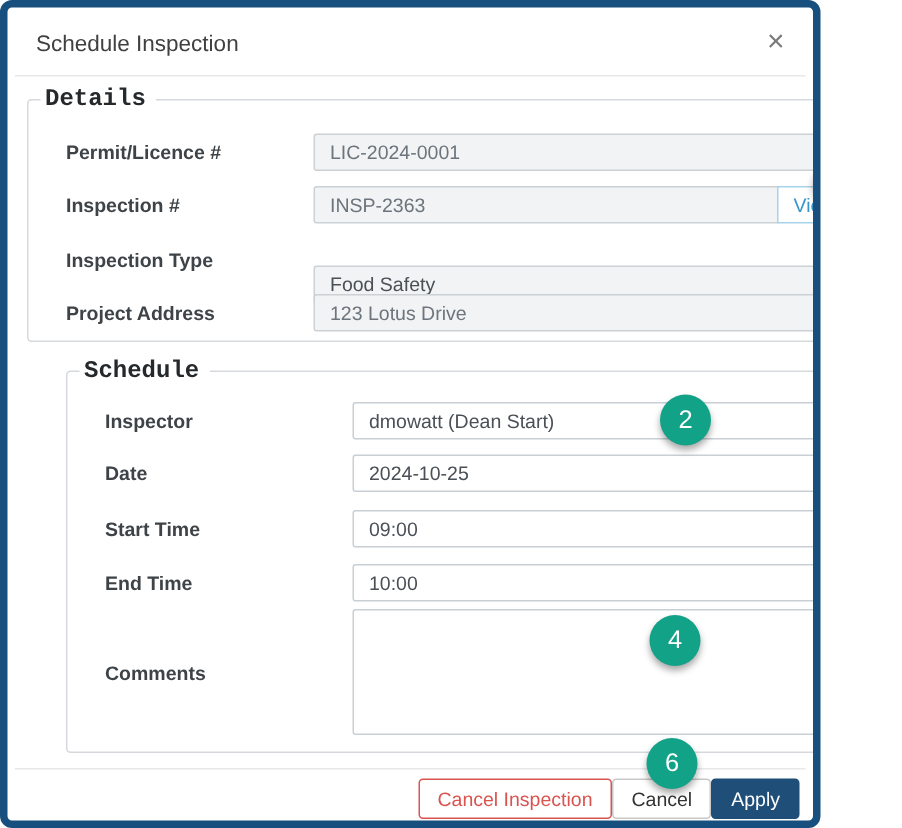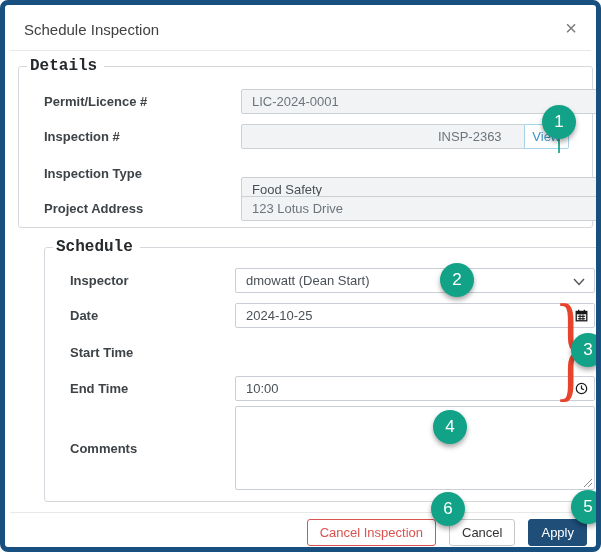--- a/index.html
+++ b/index.html
@@ -1,49 +1,49 @@
 <!DOCTYPE html>
 <html><head>
 <meta charset="utf-8">
 <style>
   html,body{margin:0;padding:0;background:#fff;}
   body{width:601px;height:552px;position:relative;font-family:"Liberation Sans","DejaVu Sans",sans-serif;-webkit-font-smoothing:antialiased;}
-  .dialog{position:absolute;left:0;top:0;width:601px;height:552px;box-sizing:border-box;
+  .dialog{position:absolute;left:0;top:0;width:547px;height:552px;box-sizing:border-box;
           border:5px solid #17507E;border-radius:8px;background:#fff;overflow:hidden;}
   
   .header{position:absolute;left:5px;right:5px;top:5px;height:40px;border-bottom:1px solid #e8e8e8;}
   .title{position:absolute;left:14px;top:11px;font-size:15px;color:#404040;}
   .close{position:absolute;right:14px;top:8px;font-size:20px;color:#7a7a7a;cursor:pointer;line-height:20px;}
   
   .fs{position:absolute;left:13px;width:575px;border:1px solid #d5d9dd;border-radius:3px;box-sizing:border-box;background:#fff;}
   .fs-details{top:61px;height:162px;}
   .fs-schedule{top:242px;height:255px;margin-left:26px;}
   .legend{position:absolute;top:-12px;left:8px;background:#fff;padding:0 7px 0 3px;
           font-size:16px;font-weight:bold;color:#26292c;line-height:22px;font-family:Liberation Mono, monospace;}
   .lbl{position:absolute;left:25px;font-size:13px;font-weight:600;color:#3e4347;line-height:25px;white-space:nowrap;text-align:center;}
   .ctl{position:absolute;left:190px;width:360px;height:25px;}
   .txt{box-sizing:border-box;width:100%;height:25px;border:1px solid #c9cfd4;border-radius:2px;
        font-family:inherit;font-size:13px;color:#4a5056;padding:0 22px 0 10px;background:#fff;outline:none;}
-  .dis{background:#f2f3f4;color:#6c757d;border-color:#ccd1d6;margin-left:32px;}
+  .dis{background:#f2f3f4;color:#6c757d;border-color:#ccd1d6;}
   .dis-dark{color:#495057;}
   .group{display:flex;}
-  .group .txt{width:310px;border-radius:2px 0 0 2px;text-align:right;}
+  .group .txt{width:310px;border-radius:2px 0 0 2px;}
   .view-btn{box-sizing:border-box;width:50px;height:25px;background:#fff;border:1px solid #a7d3ea;border-radius:0 2px 2px 0;
             margin-left:-1px;font-family:inherit;font-size:13px;color:#3795c9;cursor:pointer;padding:0;}
   .selectbox{box-sizing:border-box;position:relative;width:100%;height:25px;border:1px solid #c9cfd4;border-radius:2px;
              background:#fff;font-size:13px;color:#4a5056;line-height:23px;padding:0 26px 0 10px;cursor:pointer;
              white-space:nowrap;overflow:hidden;}
   .ctl-icon{position:absolute;right:7px;top:6px;width:13px;height:13px;pointer-events:auto;}
   .chev{position:absolute;right:9px;top:9px;width:12px;height:8px;}
   .ta{box-sizing:border-box;position:absolute;left:190px;width:360px;height:84px;border:1px solid #c9cfd4;border-radius:2px;
       font-family:inherit;font-size:13px;color:#4a5056;padding:4px 8px;resize:none;outline:none;background:#fff;}
   .ta-grip{position:absolute;left:536px;width:12px;height:12px;pointer-events:none;}
   
   .footer-line{position:absolute;left:5px;right:5px;top:507px;border-top:1px solid #e8e8e8;}
-  .footer{position:absolute;right:9px;top:514px;display:flex;gap:13px;margin-left:18px;}
+  .footer{position:absolute;right:9px;top:514px;display:flex;margin-left:18px;}
   .btn{box-sizing:border-box;height:27px;border-radius:3px;font-family:inherit;font-size:13px;padding:0 12px;cursor:pointer;line-height:25px;}
   .btn-danger-outline{background:#fff;border:1px solid #d9534f;color:#d9534f;}
   .btn-default{background:#fff;border:1px solid #c8c8c8;color:#333;}
   .btn-primary{background:#1F4E79;border:1px solid #1F4E79;color:#fff;}
   
   .badge{position:absolute;width:34px;height:34px;border-radius:50%;background:#12A287;color:#fff;
          font-size:17px;text-align:center;line-height:34px;box-shadow:0 3px 5px rgba(0,0,0,.35);z-index:6;}
   .tail{position:absolute;left:553px;top:130px;width:2px;height:18px;background:#12A287;opacity:.85;z-index:5;}
   .brace{position:absolute;left:549px;top:289px;font-family:"Liberation Serif","DejaVu Serif",serif;
          font-size:118px;line-height:106px;color:#E8432D;transform:scaleX(.58);transform-origin:left top;
@@ -106,20 +106,27 @@
         <line x1="4.5" y1="1" x2="4.5" y2="4" stroke="#1a1a1a" stroke-width="1.6"></line>
         <line x1="11.5" y1="1" x2="11.5" y2="4" stroke="#1a1a1a" stroke-width="1.6"></line>
         <line x1="3.5" y1="9" x2="12.5" y2="9" stroke="#1a1a1a" stroke-width="1.4"></line>
         <line x1="3.5" y1="12" x2="12.5" y2="12" stroke="#1a1a1a" stroke-width="1.4"></line>
         <line x1="6.2" y1="6.5" x2="6.2" y2="14" stroke="#1a1a1a" stroke-width="1.2"></line>
         <line x1="9.8" y1="6.5" x2="9.8" y2="14" stroke="#1a1a1a" stroke-width="1.2"></line>
       </svg>
     </div>
 
     <label class="lbl" style="top:92px">Start Time</label>
+    <div class="ctl" style="top:92px">
+      <input class="txt" value="09:00" style="">
+      <svg class="ctl-icon" viewBox="0 0 16 16">
+        <circle cx="8" cy="8" r="6.4" fill="none" stroke="#1a1a1a" stroke-width="1.5"></circle>
+        <polyline points="8,4.2 8,8 11,9.5" fill="none" stroke="#1a1a1a" stroke-width="1.5"></polyline>
+      </svg>
+    </div>
 
     <label class="lbl" style="top:128px">End Time</label>
     <div class="ctl" style="top:128px">
       <input class="txt" value="10:00" style="">
       <svg class="ctl-icon" viewBox="0 0 16 16">
         <circle cx="8" cy="8" r="6.4" fill="none" stroke="#1a1a1a" stroke-width="1.5"></circle>
         <polyline points="8,4.2 8,8 11,9.5" fill="none" stroke="#1a1a1a" stroke-width="1.5"></polyline>
       </svg>
     </div>
 

